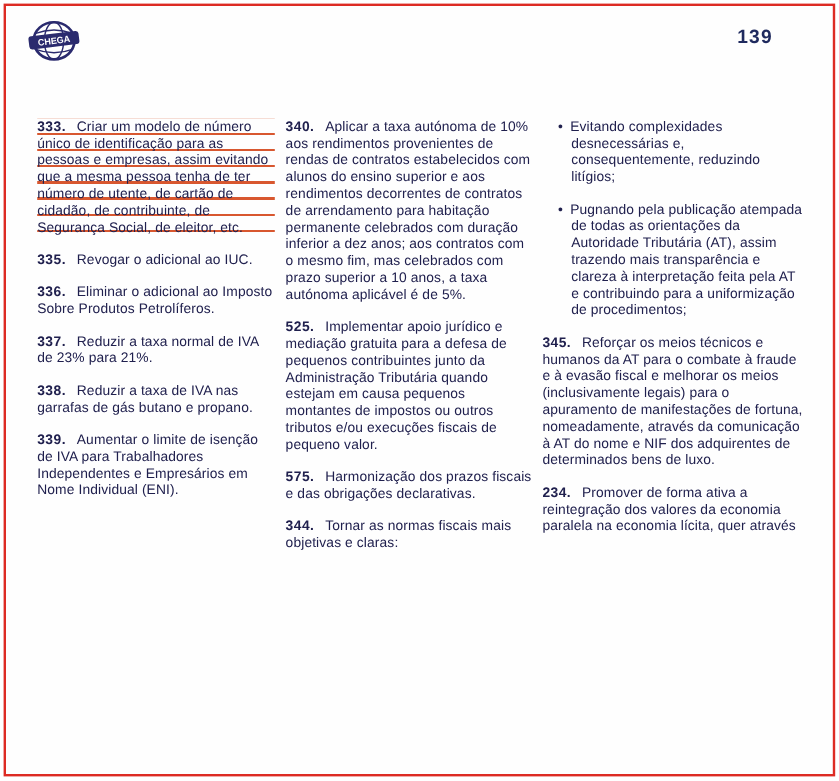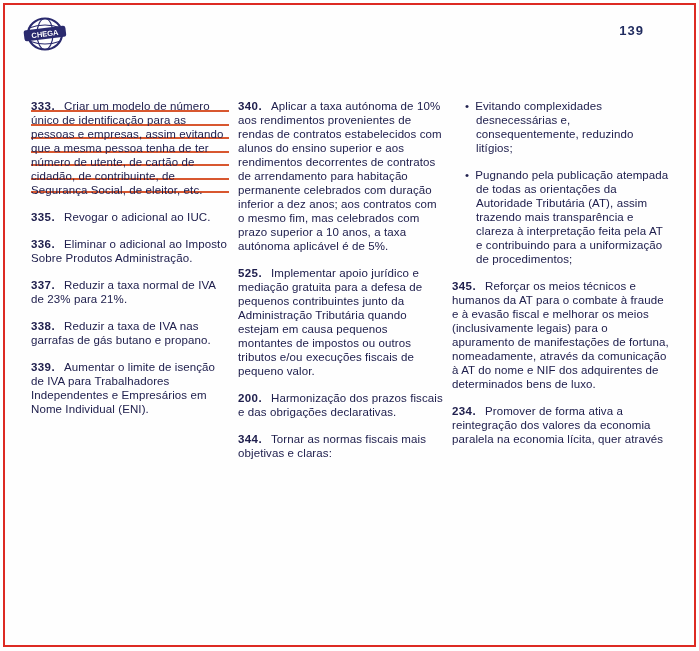--- a/index.html
+++ b/index.html
@@ -18,21 +18,21 @@
   }
   .page-header {
     height:94px;
     display:flex; justify-content:space-between; align-items:flex-start;
     padding:7px 50px 0 14px;
     box-sizing:border-box;
   }
   .logo-wrap { width:52px; height:44px; }
   .page-num {
     margin-top:11px;
-    font-size:13px; font-weight:bold; color:#1f2a5e; letter-spacing:1px;
+    font-size:16px; font-weight:bold; color:#1f2a5e; letter-spacing:1px;
   }
   .cols {
     display:grid;
     grid-template-columns:198px 205px 218px;
     column-gap:9px;
     padding-left:26px;
   }
   .col { min-width:0; }
   .item {
     margin:0 0 13px 0;
@@ -79,42 +79,42 @@
   <main class="cols">
 
     <section class="col">
       <p class="item annotated">
         <b class="num">333.</b><span>Criar um modelo de número único de identificação para as pessoas e empresas, assim evitando que a mesma pessoa tenha de ter número de utente, de cartão de cidadão, de contribuinte, de Segurança Social, de eleitor, etc.</span>
       </p>
       <p class="item">
         <b class="num">335.</b><span>Revogar o adicional ao IUC.</span>
       </p>
       <p class="item">
-        <b class="num">336.</b><span>Eliminar o adicional ao Imposto Sobre Produtos Administração.</span>
+        <b class="num">336.</b><span>Eliminar o adicional ao Imposto Sobre Produtos Petrolíferos.</span>
       </p>
       <p class="item">
         <b class="num">337.</b><span>Reduzir a taxa normal de IVA de 23% para 21%.</span>
       </p>
       <p class="item">
         <b class="num">338.</b><span>Reduzir a taxa de IVA nas garrafas de gás butano e propano.</span>
       </p>
       <p class="item">
         <b class="num">339.</b><span>Aumentar o limite de isenção de IVA para Trabalhadores Independentes e Empresários em Nome Individual (ENI).</span>
       </p>
     </section>
 
     <section class="col">
       <p class="item">
         <b class="num">340.</b><span>Aplicar a taxa autónoma de 10% aos rendimentos provenientes de rendas de contratos estabelecidos com alunos do ensino superior e aos rendimentos decorrentes de contratos de arrendamento para habitação permanente celebrados com duração inferior a dez anos; aos contratos com o mesmo fim, mas celebrados com prazo superior a 10 anos, a taxa autónoma aplicável é de 5%.</span>
       </p>
       <p class="item">
         <b class="num">525.</b><span>Implementar apoio jurídico e mediação gratuita para a defesa de pequenos contribuintes junto da Administração Tributária quando estejam em causa pequenos montantes de impostos ou outros tributos e/ou execuções fiscais de pequeno valor.</span>
       </p>
       <p class="item">
-        <b class="num">200.</b><span>Harmonização dos prazos fiscais e das obrigações declarativas.</span>
+        <b class="num">575.</b><span>Harmonização dos prazos fiscais e das obrigações declarativas.</span>
       </p>
       <p class="item">
         <b class="num">344.</b><span>Tornar as normas fiscais mais objetivas e claras:</span>
       </p>
     </section>
 
     <section class="col">
       <p class="item bullet-item">
         <span class="bullet">•</span><span>Evitando complexidades desnecessárias e, consequentemente, reduzindo litígios;</span>
       </p>

